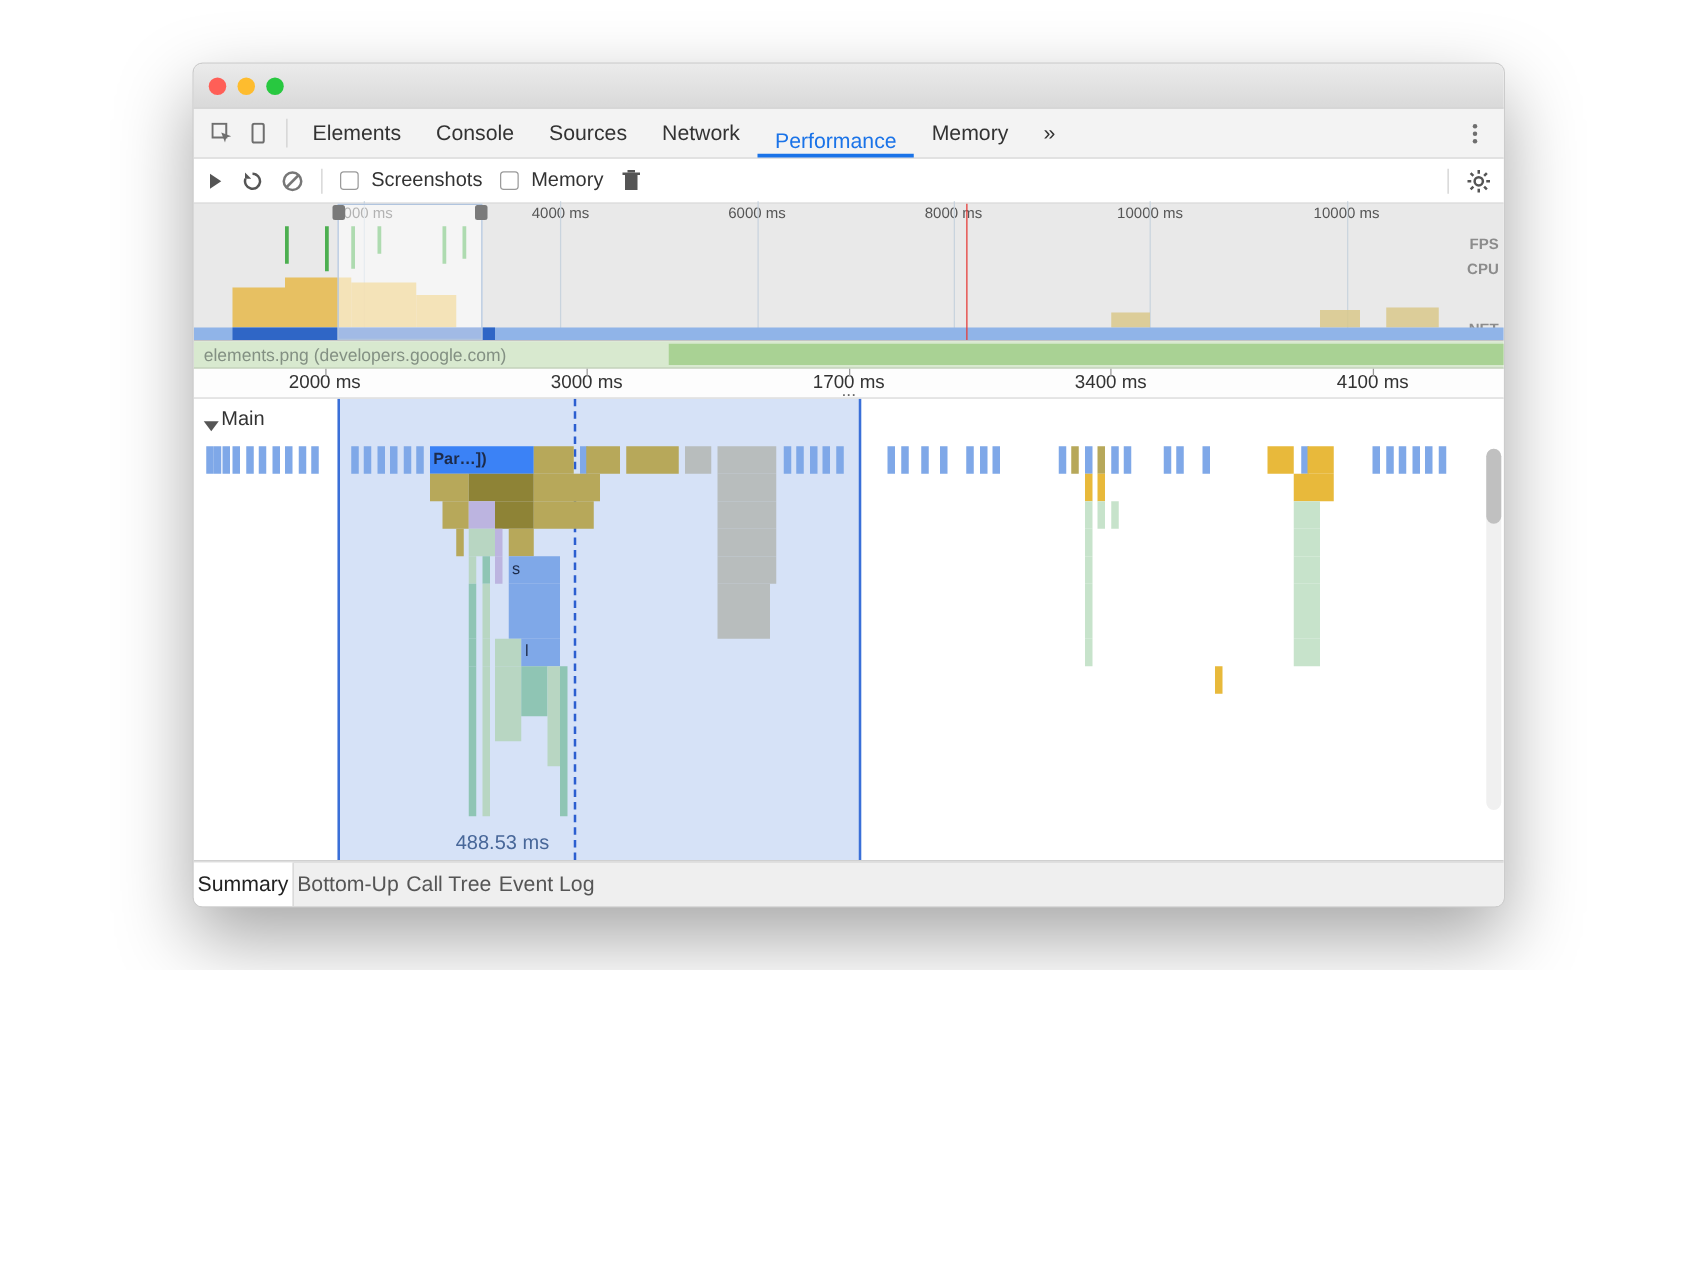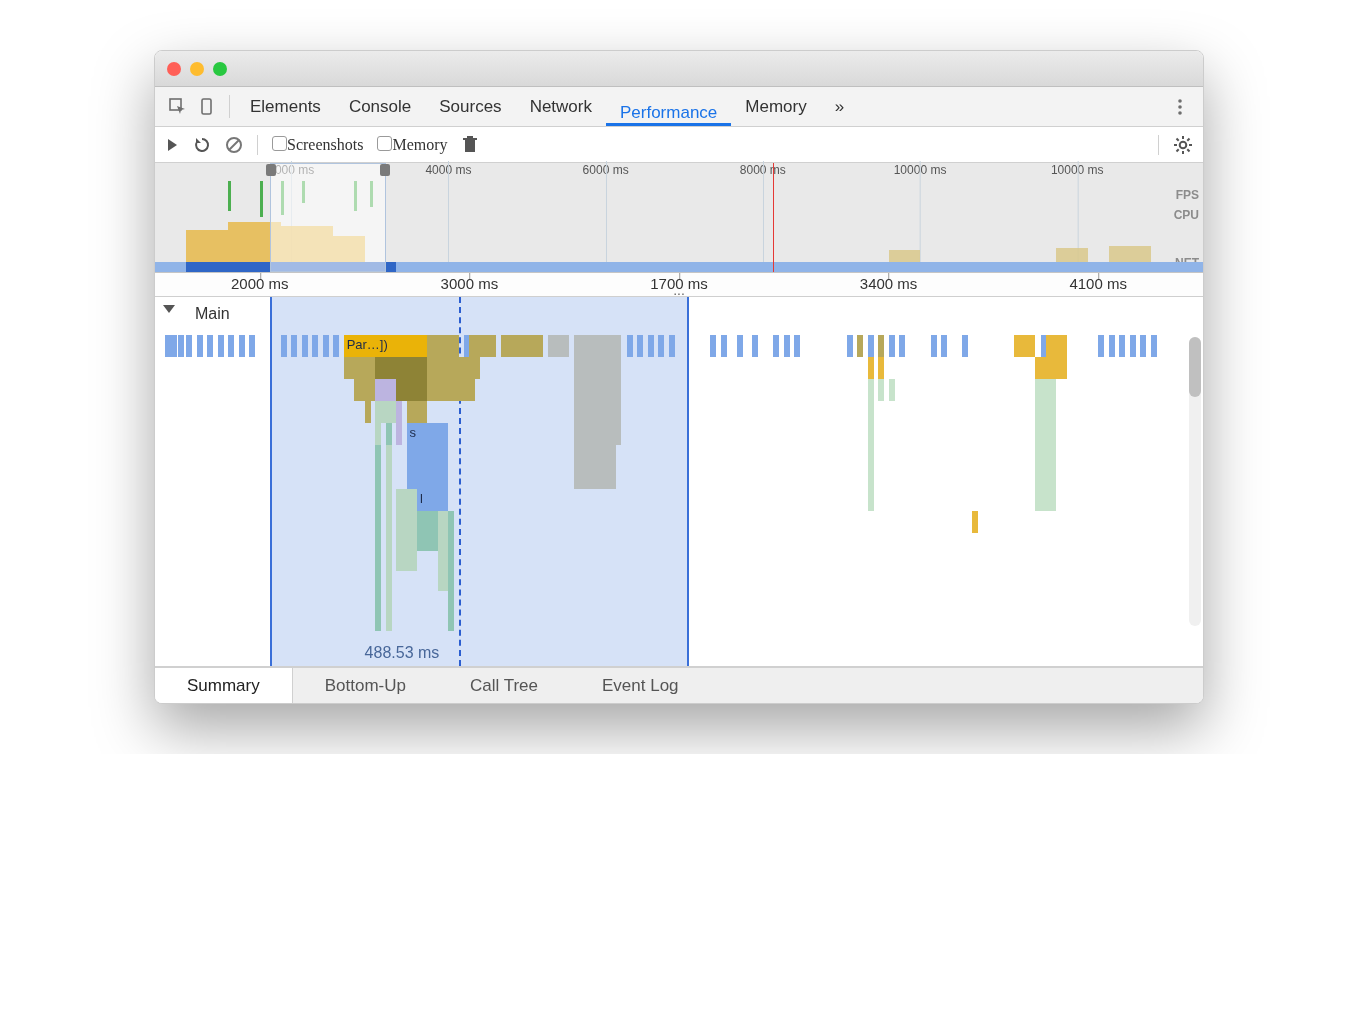--- a/index.html
+++ b/index.html
@@ -12,53 +12,53 @@
 .titletext { color: #4a4a4a; font-size: 17px; white-space: nowrap; overflow: hidden; }
 .tabbar { height: 40px; border-bottom: 1px solid #d0d0d0; display: flex; align-items: stretch; padding: 0 8px; background: #f3f3f3; }
 .tabbar .iconbtn { width: 30px; display: flex; align-items: center; justify-content: center; color:#6e6e6e; }
 .tabbar .sep { width: 1px; background: #d0d0d0; margin: 8px 6px; }
 .tabbar .tab { padding: 0 14px; display: flex; align-items: center; font-size: 17px; color:#333; cursor: pointer; }
 .tabbar .tab.active { color: #1a73e8; border-bottom: 3px solid #1a73e8; align-items: flex-end; }
 .tabbar .spacer { flex: 1; }
 .toolbar { height: 36px; border-bottom: 1px solid #d0d0d0; display: flex; align-items: center; padding: 0 10px; gap: 14px; background: #fff; }
 .toolbar .ibtn { color:#6a6a6a; display: flex; align-items: center; }
 .toolbar .vsep { width:1px; height:20px; background:#d0d0d0; }
-.chk { display: flex; gap: 0; font-size: 16px; color:#333;font-family:Liberation Serif, serif; }
+.chk { display: flex; align-items: center; gap: 10px; font-size: 16px; color:#333; }
 .chk .box { width:15px; height:15px; border:1px solid #9a9a9a; border-radius:3px; }
 .overview { height: 110px; background:#e9e9e9; position: relative; border-bottom:1px solid #c5c5c5; }
 .ov-ticks { height:18px; position:relative; }
 .ov-tick { position:absolute; top:0; font-size:12px; color:#555; transform: translateX(-50%); }
 .ov-tick::before { content:""; position:absolute; left:50%; top:-2px; bottom:-92px; width:1px; background:#c9d4de; }
 .ov-labels { position:absolute; right:4px; top:22px; font-size:12px; color:#8c8c8c; line-height:20px; text-align:right; font-weight:600;}
 .ov-sel { position:absolute; top:0; bottom:0; background:rgba(255,255,255,0.55); border:1px solid #b0c4de; }
 .ov-redline { position:absolute; top:0; bottom:0; width:1px; background:#e53935; }
 .ov-net { position:absolute; left:0; right:0; bottom:0; height:10px; background:#90b4e8; }
 .ov-cpu { position:absolute; left:0; right:0; bottom:10px; height:40px; }
 .ov-cpu .hill { position:absolute; bottom:0; background:#e6b84a; opacity:.85; }
 .ov-greenbar { position:absolute; top:18px; width:3px; background:#4caf50; }
 .netstrip { height:22px; background:#d8e9cf; border-bottom:1px solid #b9c8b1; position:relative; font-size:14px; color:#839083; padding-left:8px; line-height:22px; }
 .netstrip .greenbar { position:absolute; top:2px; bottom:2px; right:0; left:380px; background:#a9d294; }
 .ruler { height:24px; border-bottom:1px solid #cfcfcf; position:relative; background:#fdfdfd; }
 .ruler .rt { position:absolute; top:2px; font-size:15px; color:#333; transform:translateX(-50%); }
 .ruler .rt::before { content:""; position:absolute; left:50%; top:-2px; height:6px; width:1px; background:#999; }
 .ruler .dots { position:absolute; left:50%; bottom:-2px; transform:translateX(-50%); font-size:14px; color:#666; }
 .flame { height:370px; position:relative; background:#fff; overflow:hidden; border-bottom:1px solid #d0d0d0;}
-.flame .mainlabel { position:absolute; left:8px; top:8px; font-size:16px; color:#333; display:flex; align-items:flex-start; gap:20px;}
+.flame .mainlabel { position:absolute; left:8px; top:8px; font-size:16px; color:#333; display:flex; align-items:flex-end; gap:2px;}
 .flame .mainlabel .tri { display:inline-block; width:0;height:0;border-left:6px solid transparent;border-right:6px solid transparent;border-top:8px solid #555; }
 .flame .sel { position:absolute; top:0; bottom:0; background:rgba(120,160,230,0.30); border-left:2px solid #3a6fd8; border-right:2px solid #3a6fd8; }
 .flame .cursor { position:absolute; top:0; bottom:0; border-left:2px dashed #2b5ed0; }
 .flame .row { position:absolute; height:22px; }
 .flame .blk { position:absolute; height:22px; font-size:13px; color:#1d2b4a; overflow:hidden; padding:2px 3px; }
-.c-blue{background:#7fa8e8;} .c-dblue{background:#eab308;color:#fff;} .c-olive{background:#b7a85a;} .c-dolive{background:#8e8336;} .c-grey{background:#b8bdbd;} .c-lgreen{background:#b8d6c2;} .c-mint{background:#8fc5b4;} .c-lilac{background:#bcb4e0;} .c-yellow{background:#e8b93b;} .c-pgreen{background:#c7e3cb;}
+.c-blue{background:#7fa8e8;} .c-dblue{background:#3b82f6;color:#fff;font-weight:bold;} .c-olive{background:#b7a85a;} .c-dolive{background:#8e8336;} .c-grey{background:#b8bdbd;} .c-lgreen{background:#b8d6c2;} .c-mint{background:#8fc5b4;} .c-lilac{background:#bcb4e0;} .c-yellow{background:#e8b93b;} .c-pgreen{background:#c7e3cb;}
 .thin { width:2px; }
 .flame .seltxt { position:absolute; bottom:4px; font-size:16px; color:#486799; }
 .flame .scrollbar { position:absolute; right:2px; top:40px; bottom:40px; width:12px; background:#f0f0f0; border-radius:6px; }
 .flame .scrollthumb { position:absolute; top:0; left:0; right:0; height:60px; background:#c0c0c0; border-radius:6px; }
 .bottomtabs { height:36px; background:#efefef; border-top:1px solid #d0d0d0; display:flex; align-items:stretch; }
-.bottomtabs .btab { padding:0 32px; font-size:17px; color:#555; display:flex; align-items:center; cursor:pointer; }
+.bottomtabs .btab { padding:0 3px; font-size:17px; color:#555; display:flex; align-items:center; cursor:pointer; }
 .bottomtabs .btab.active { background:#fff; border-right:1px solid #d0d0d0; color:#222; }
 svg { display:block; }
 </style>
 </head>
 <body>
 
 <div class="window">
 
   <div class="titlebar">
     <div class="traffic">
@@ -196,20 +196,24 @@
     <div class="ov-greenbar" style="left:20.5%;height:26px"></div>
     <div class="ov-net"></div>
     <div style="position:absolute;left:3%;width:20%;bottom:0;height:10px;background:#2f66c6"></div>
     <div class="ov-redline" style="left:59%"></div>
     <div class="ov-sel" style="left:11%;width:11%;">
       <div style="position:absolute;left:-5px;top:0;width:10px;height:12px;background:#7a7a7a;border-radius:2px"></div>
       <div style="position:absolute;right:-5px;top:0;width:10px;height:12px;background:#7a7a7a;border-radius:2px"></div>
     </div>
   </div>
 
+  <div class="netstrip">
+    <span>elements.png (developers.google.com)</span>
+    <div class="greenbar"></div>
+  </div>
 
   <div class="ruler">
     <div class="rt" style="left:10%"><span>2000 ms</span></div>
     <div class="rt" style="left:30%"><span>3000 ms</span></div>
     <div class="rt" style="left:50%"><span>1700 ms</span></div>
     <div class="rt" style="left:70%"><span>3400 ms</span></div>
     <div class="rt" style="left:90%"><span>4100 ms</span></div>
     <div class="dots">...</div>
   </div>
 

